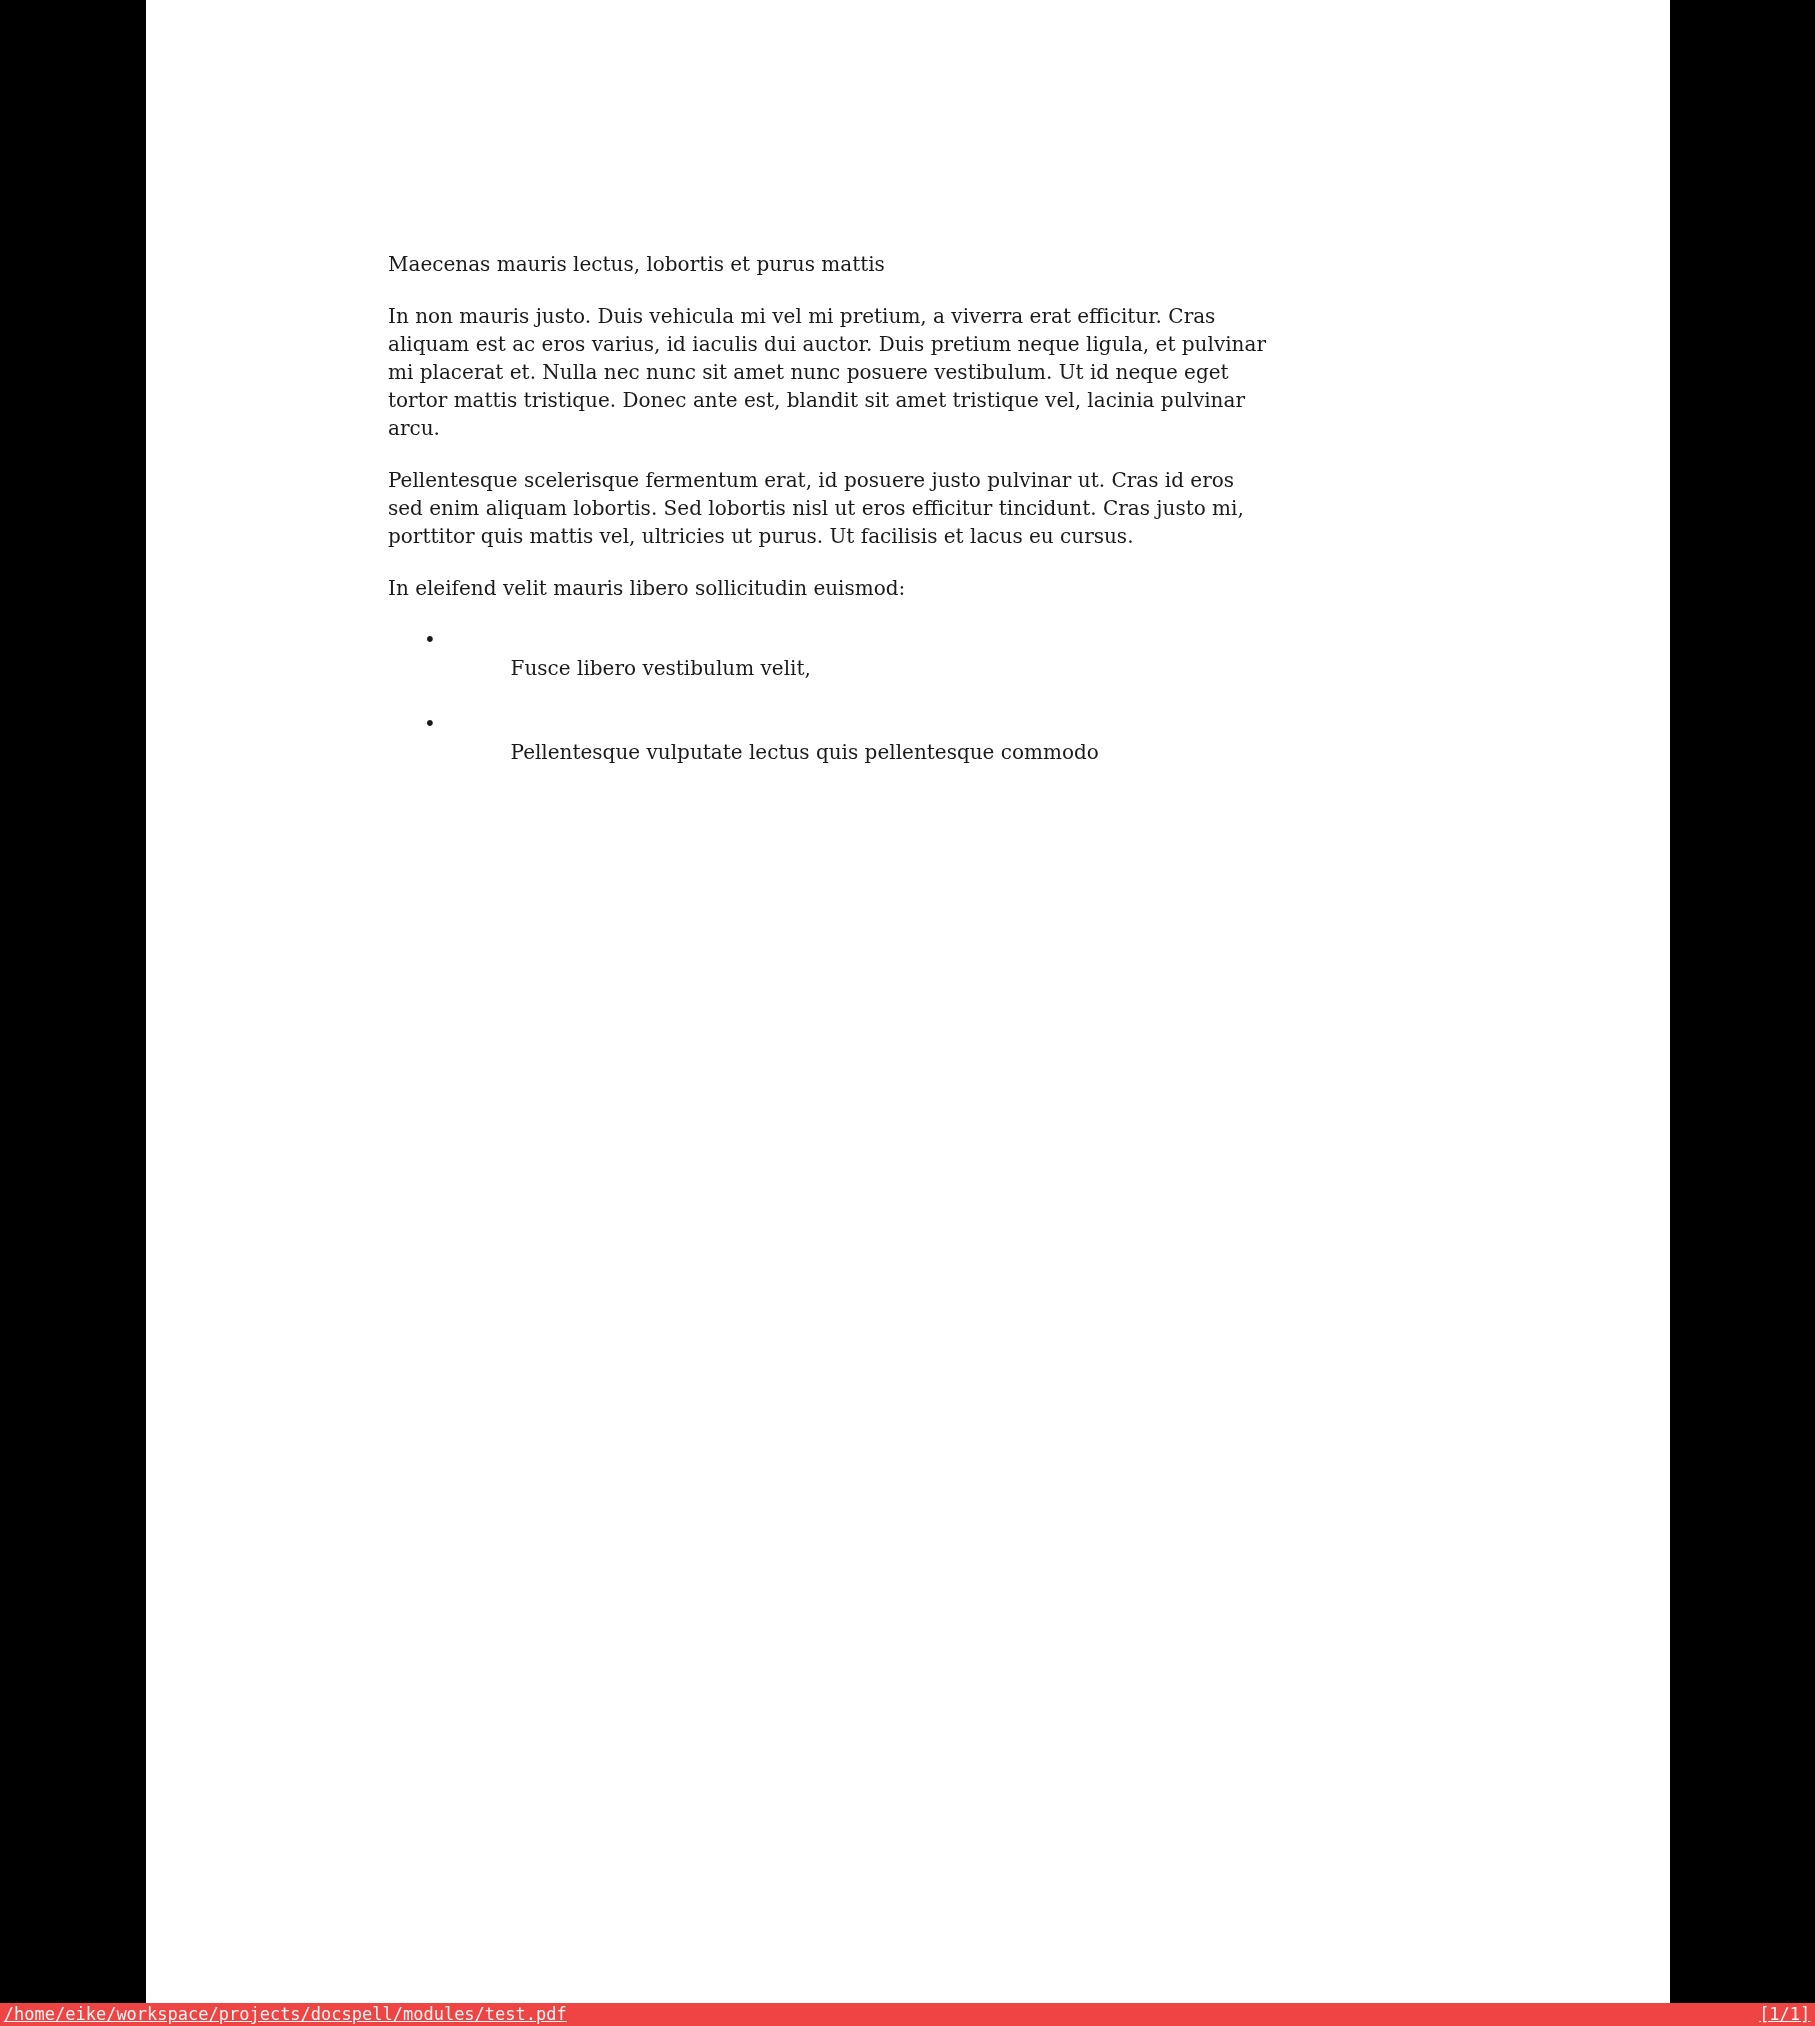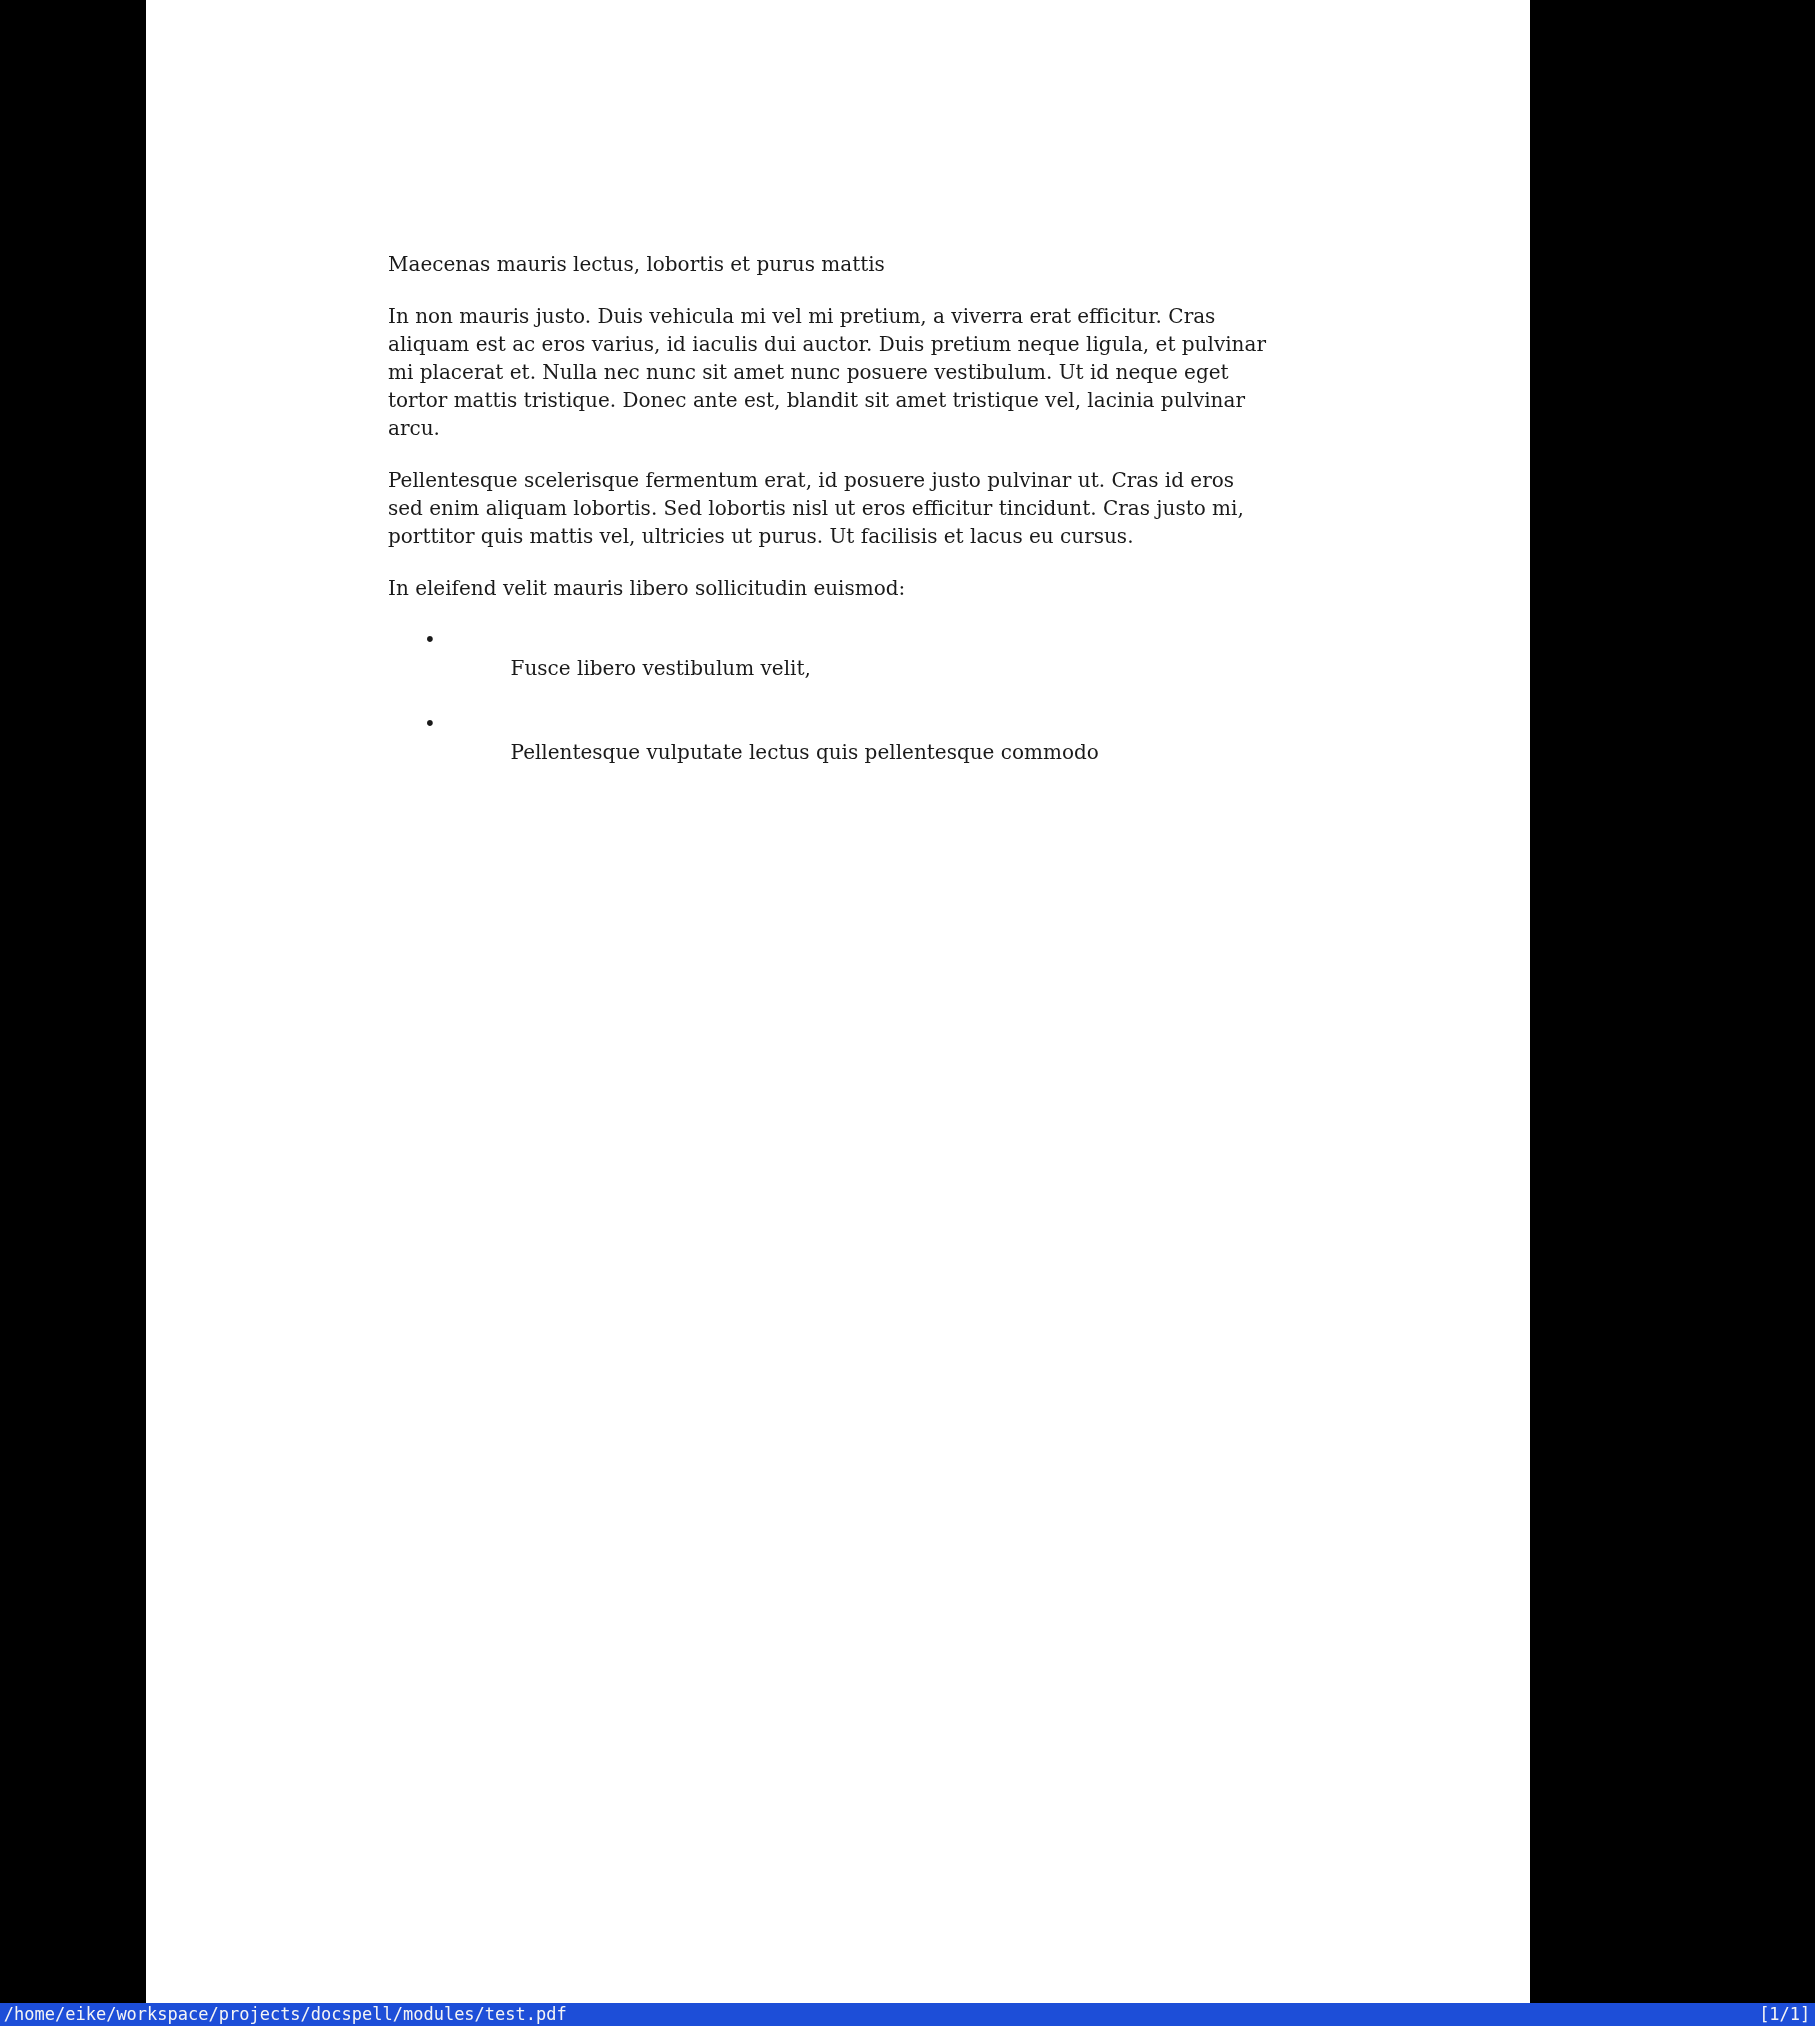--- a/index.html
+++ b/index.html
@@ -11,21 +11,21 @@
     position: relative;
     width: 1815px;
     height: 2026px;
     background: #000000;
     overflow: hidden;
   }
   .pdf-page {
     position: absolute;
     left: 146px;
     top: 0;
-    width: 1384px;
+    width: 1524px;
     height: 2003px;
     background: #ffffff;
   }
   .doc-content {
     box-sizing: border-box;
     width: 100%;
     height: 100%;
     padding: 250px 241px 0 242px;
     font-family: "DejaVu Serif", serif;
     font-size: 20px;
@@ -51,30 +51,31 @@
     position: absolute;
     left: -23px;
     top: 0;
   }
   .statusbar {
     position: absolute;
     left: 0;
     bottom: 0;
     width: 100%;
     height: 23px;
-    background: #1d4ed8;
+    background: #ef4444;
     color: #f5f5f5;
     font-family: "DejaVu Sans Mono", monospace;
     font-size: 17px;
     line-height: 23px;
     display: flex;
     justify-content: space-between;
     align-items: center;
     box-sizing: border-box;
     padding: 0 4.7px 0 3.8px;
+    text-decoration: underline;
   }
 </style>
 </head>
 <body>
 
 <div class="viewer">
 
   <div class="pdf-page">
     <div class="doc-content">
 

